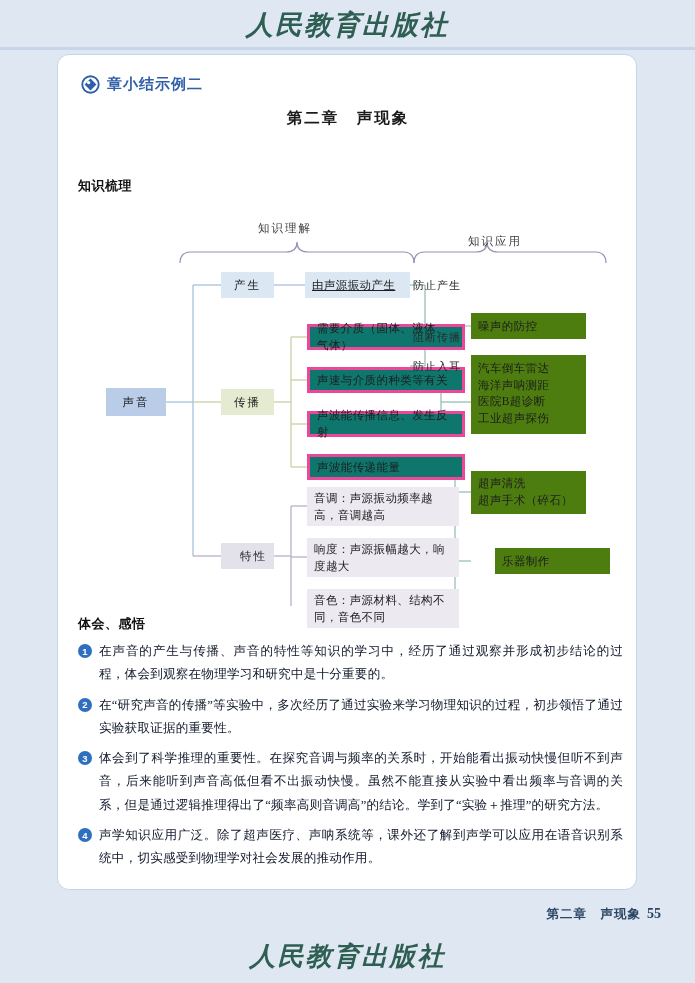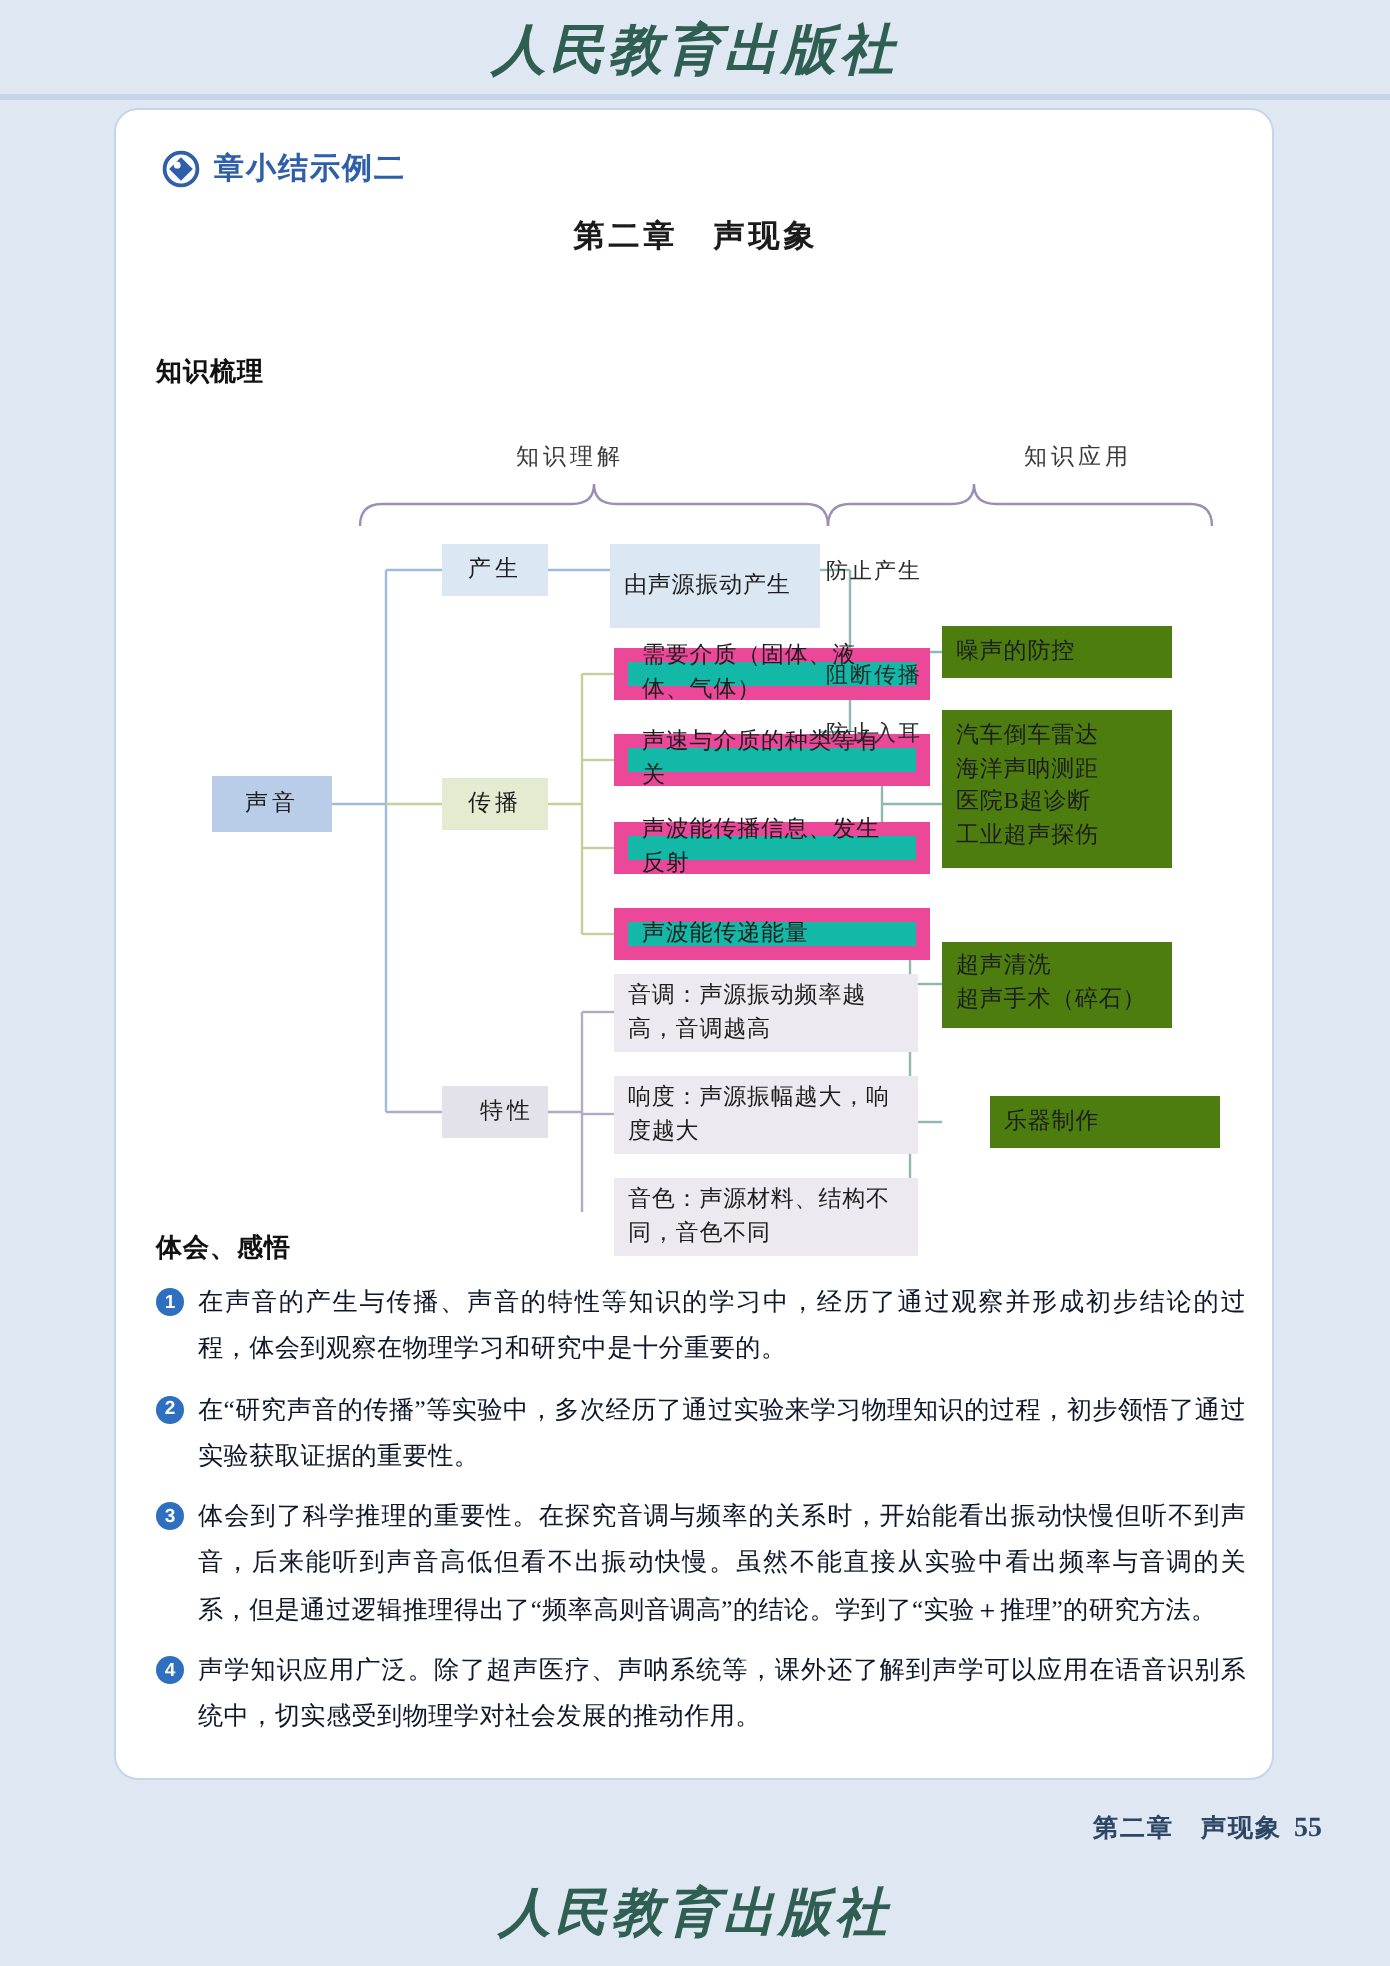--- a/index.html
+++ b/index.html
@@ -83,21 +83,21 @@
     position:absolute;box-sizing:border-box;
     display:flex;align-items:center;
     font-family:"Liberation Serif","DejaVu Serif",serif;
     font-size:11.5px;color:#1d1d1d;
     padding:3px 7px;line-height:1.45;letter-spacing:.4px;
   }
   .node.center{justify-content:center;letter-spacing:2px;}
   .n-blue{background:#b9cde8;}
   .n-bluelt{background:#dce7f4;}
   .n-green{background:#e4ebd0;}
-  .n-greenlt{background:#14b8a6;border:7px solid #ec4899;}
+  .n-greenlt{background:#0f766e;border:3px solid #ec4899;}
   .n-purple{background:#e3e1ea;padding-left:19px;}
   .n-purplelt{background:#ece9f1;}
   .n-teal{background:#4d7c0f;}
   .plain{position:absolute;font-family:"Liberation Serif","DejaVu Serif",serif;
          font-size:11px;color:#2a2a2a;letter-spacing:1px;white-space:nowrap;}
   .lines{position:absolute;left:0;top:0;width:580px;height:425px;pointer-events:none;}
 
   
   .notes{position:absolute;left:20px;top:585px;width:545px;}
   .note{display:flex;margin-bottom:7px;align-items:flex-start;}
@@ -185,29 +185,29 @@
       <path d="M397 311 L413 311" stroke="#8fb9b0" stroke-width="1.2" fill="none"></path>
 
       <path d="M352 325 L397 325" stroke="#8fb9b0" stroke-width="1.2" fill="none"></path>
       <path d="M352 376 L397 376" stroke="#8fb9b0" stroke-width="1.2" fill="none"></path>
       <path d="M352 427 L397 427" stroke="#8fb9b0" stroke-width="1.2" fill="none"></path>
       <path d="M397 325 L397 427" stroke="#8fb9b0" stroke-width="1.2" fill="none"></path>
       <path d="M397 380 L413 380" stroke="#8fb9b0" stroke-width="1.2" fill="none"></path>
     </svg>
 
     <div class="dg-label" style="left:200px;top:40px;">知识理解</div>
-    <div class="dg-label" style="left:410px;top:40px;margin-left:44px;">知识应用</div>
+    <div class="dg-label" style="left:410px;top:53px;">知识应用</div>
 
     <div class="node n-blue center" style="left:48px;top:207px;width:60px;height:28px;">声音</div>
 
     <div class="node n-bluelt center" style="left:163px;top:91px;width:53px;height:26px;">产生</div>
     <div class="node n-green center" style="left:163px;top:208px;width:53px;height:26px;">传播</div>
     <div class="node n-purple center" style="left:163px;top:362px;width:53px;height:26px;">特性</div>
 
-    <div class="node n-bluelt" style="left:247px;top:91px;width:105px;height:42px;">由声源振动产生</div>
+    <div class="node n-bluelt" style="left:247px;top:91px;width:105px;height:26px;text-decoration:underline;">由声源振动产生</div>
 
     <div class="node n-greenlt" style="left:249px;top:143px;width:158px;height:26px;">需要介质（固体、液体、气体）</div>
     <div class="node n-greenlt" style="left:249px;top:186px;width:158px;height:26px;">声速与介质的种类等有关</div>
     <div class="node n-greenlt" style="left:249px;top:230px;width:158px;height:26px;">声波能传播信息、发生反射</div>
     <div class="node n-greenlt" style="left:249px;top:273px;width:158px;height:26px;">声波能传递能量</div>
 
     <div class="node n-purplelt" style="left:249px;top:306px;width:152px;height:39px;">音调：声源振动频率越高，音调越高</div>
     <div class="node n-purplelt" style="left:249px;top:357px;width:152px;height:39px;">响度：声源振幅越大，响度越大</div>
     <div class="node n-purplelt" style="left:249px;top:408px;width:152px;height:39px;">音色：声源材料、结构不同，音色不同</div>
 

